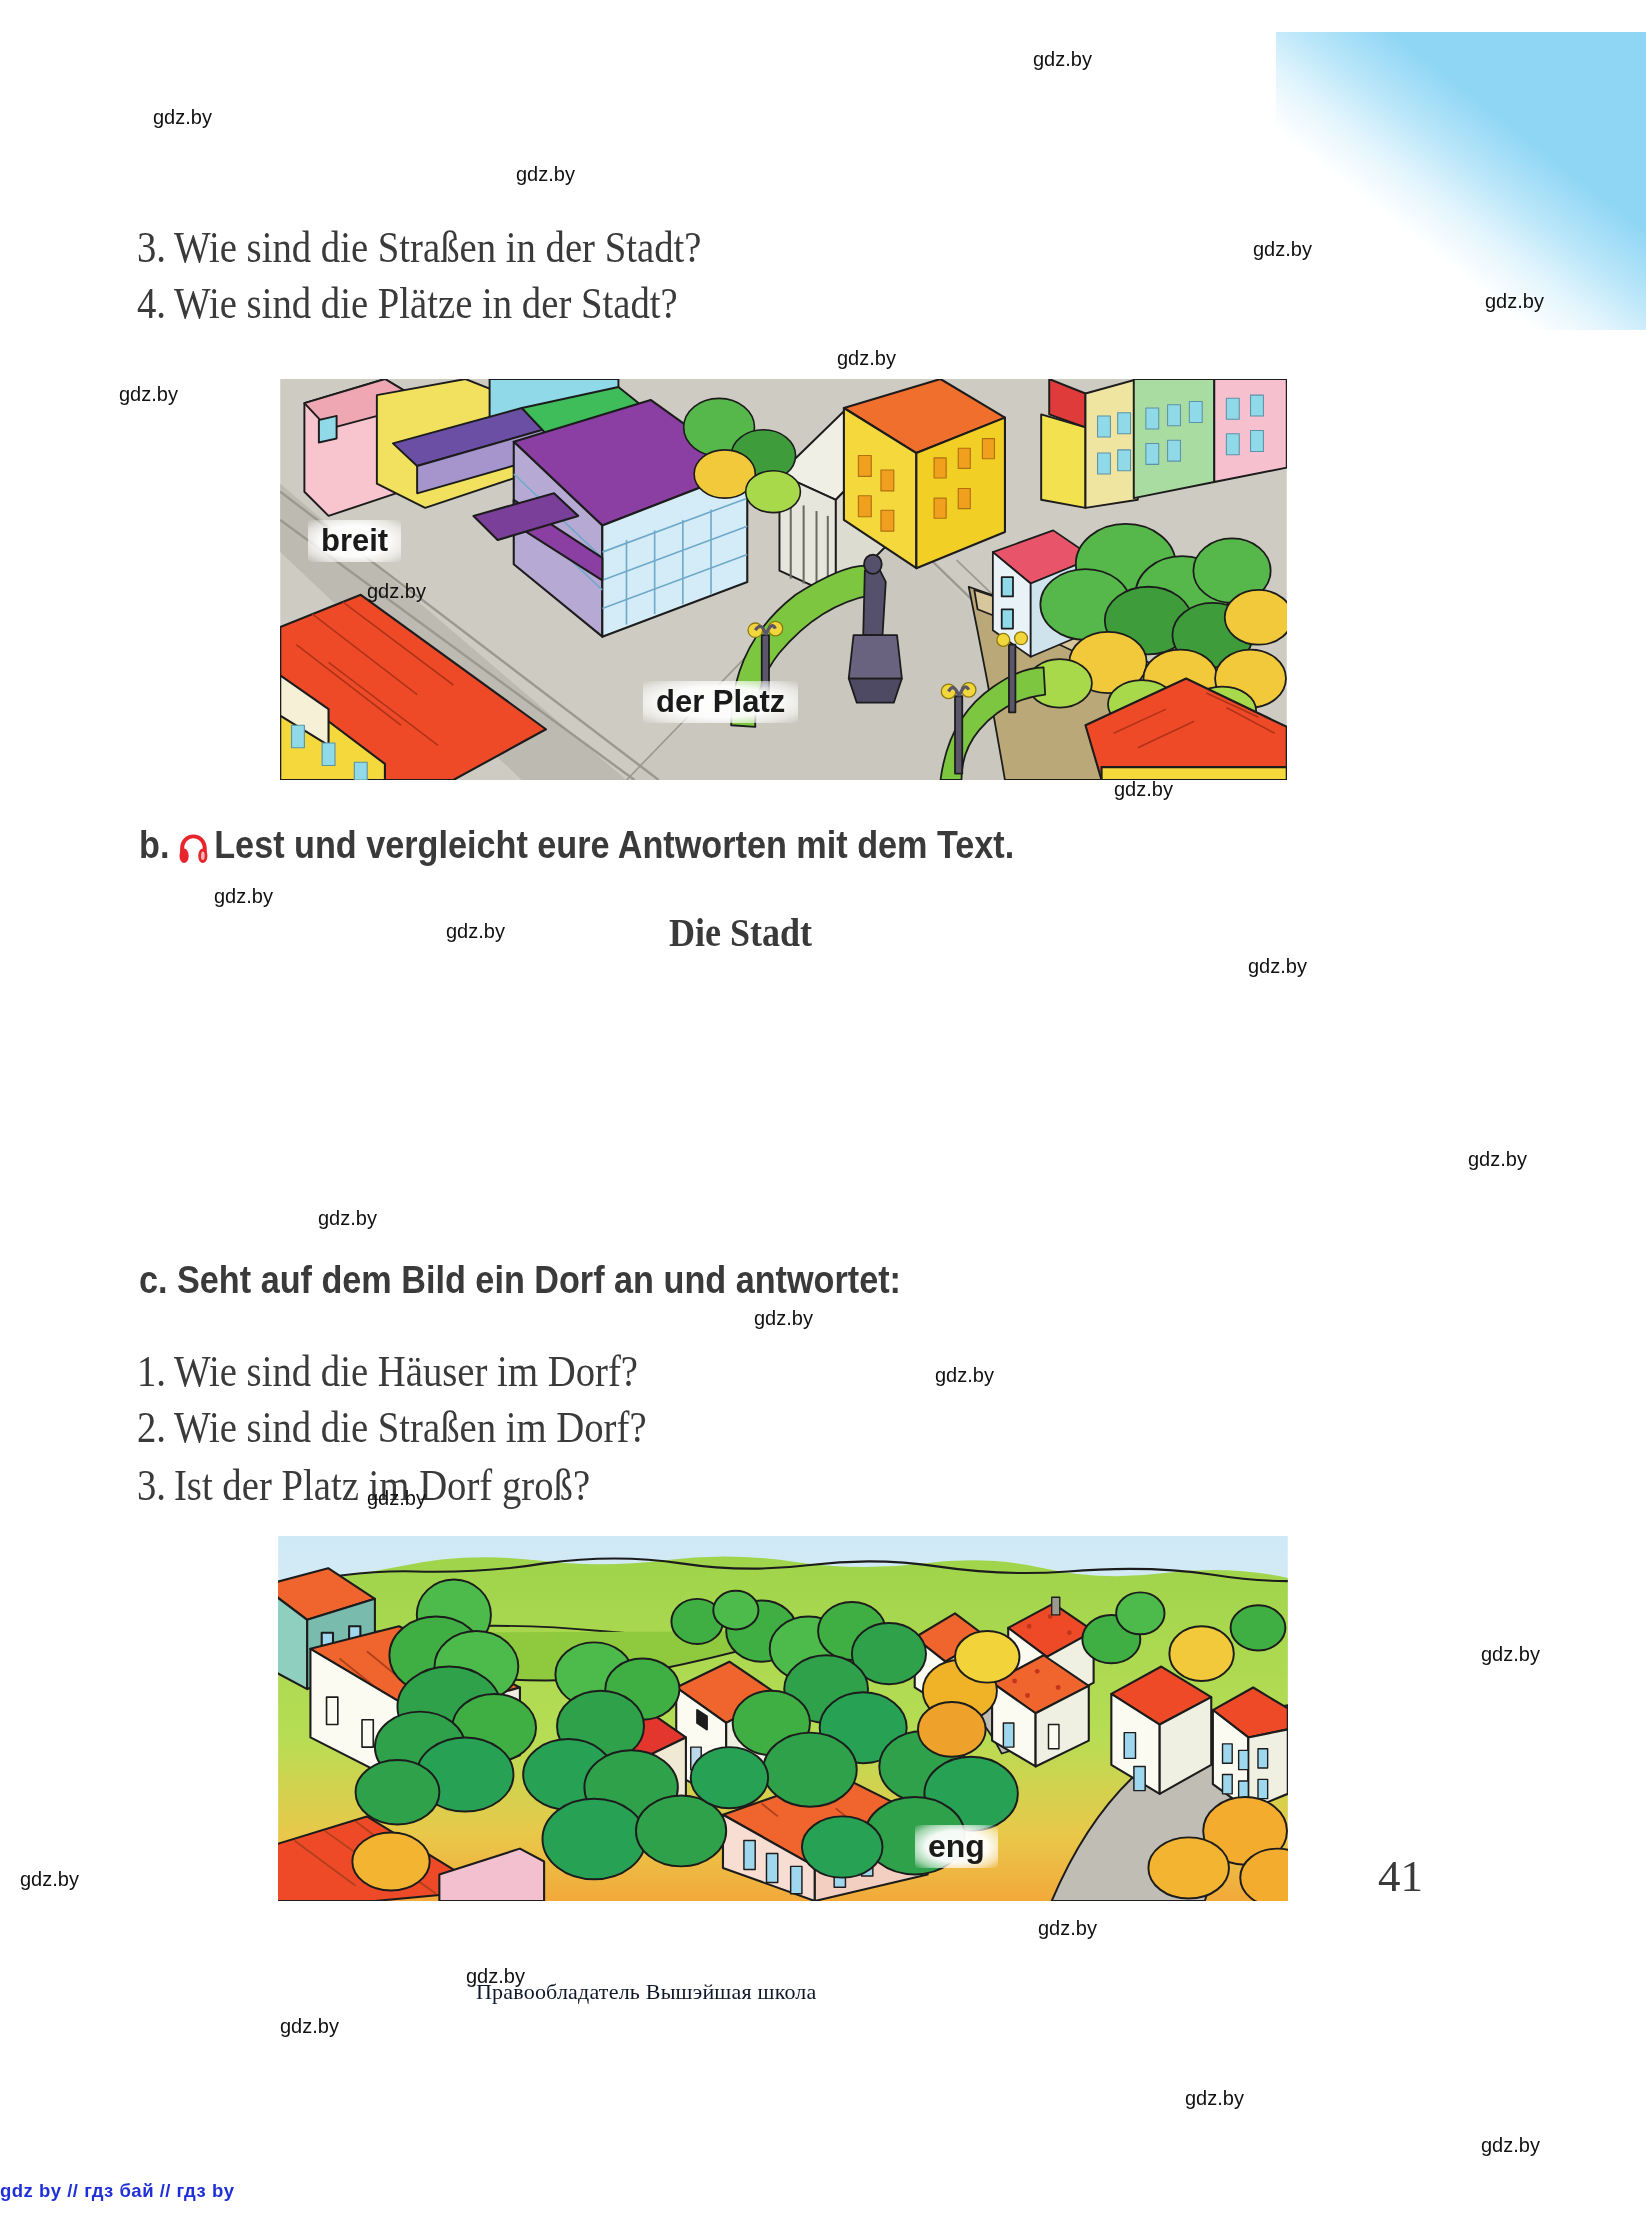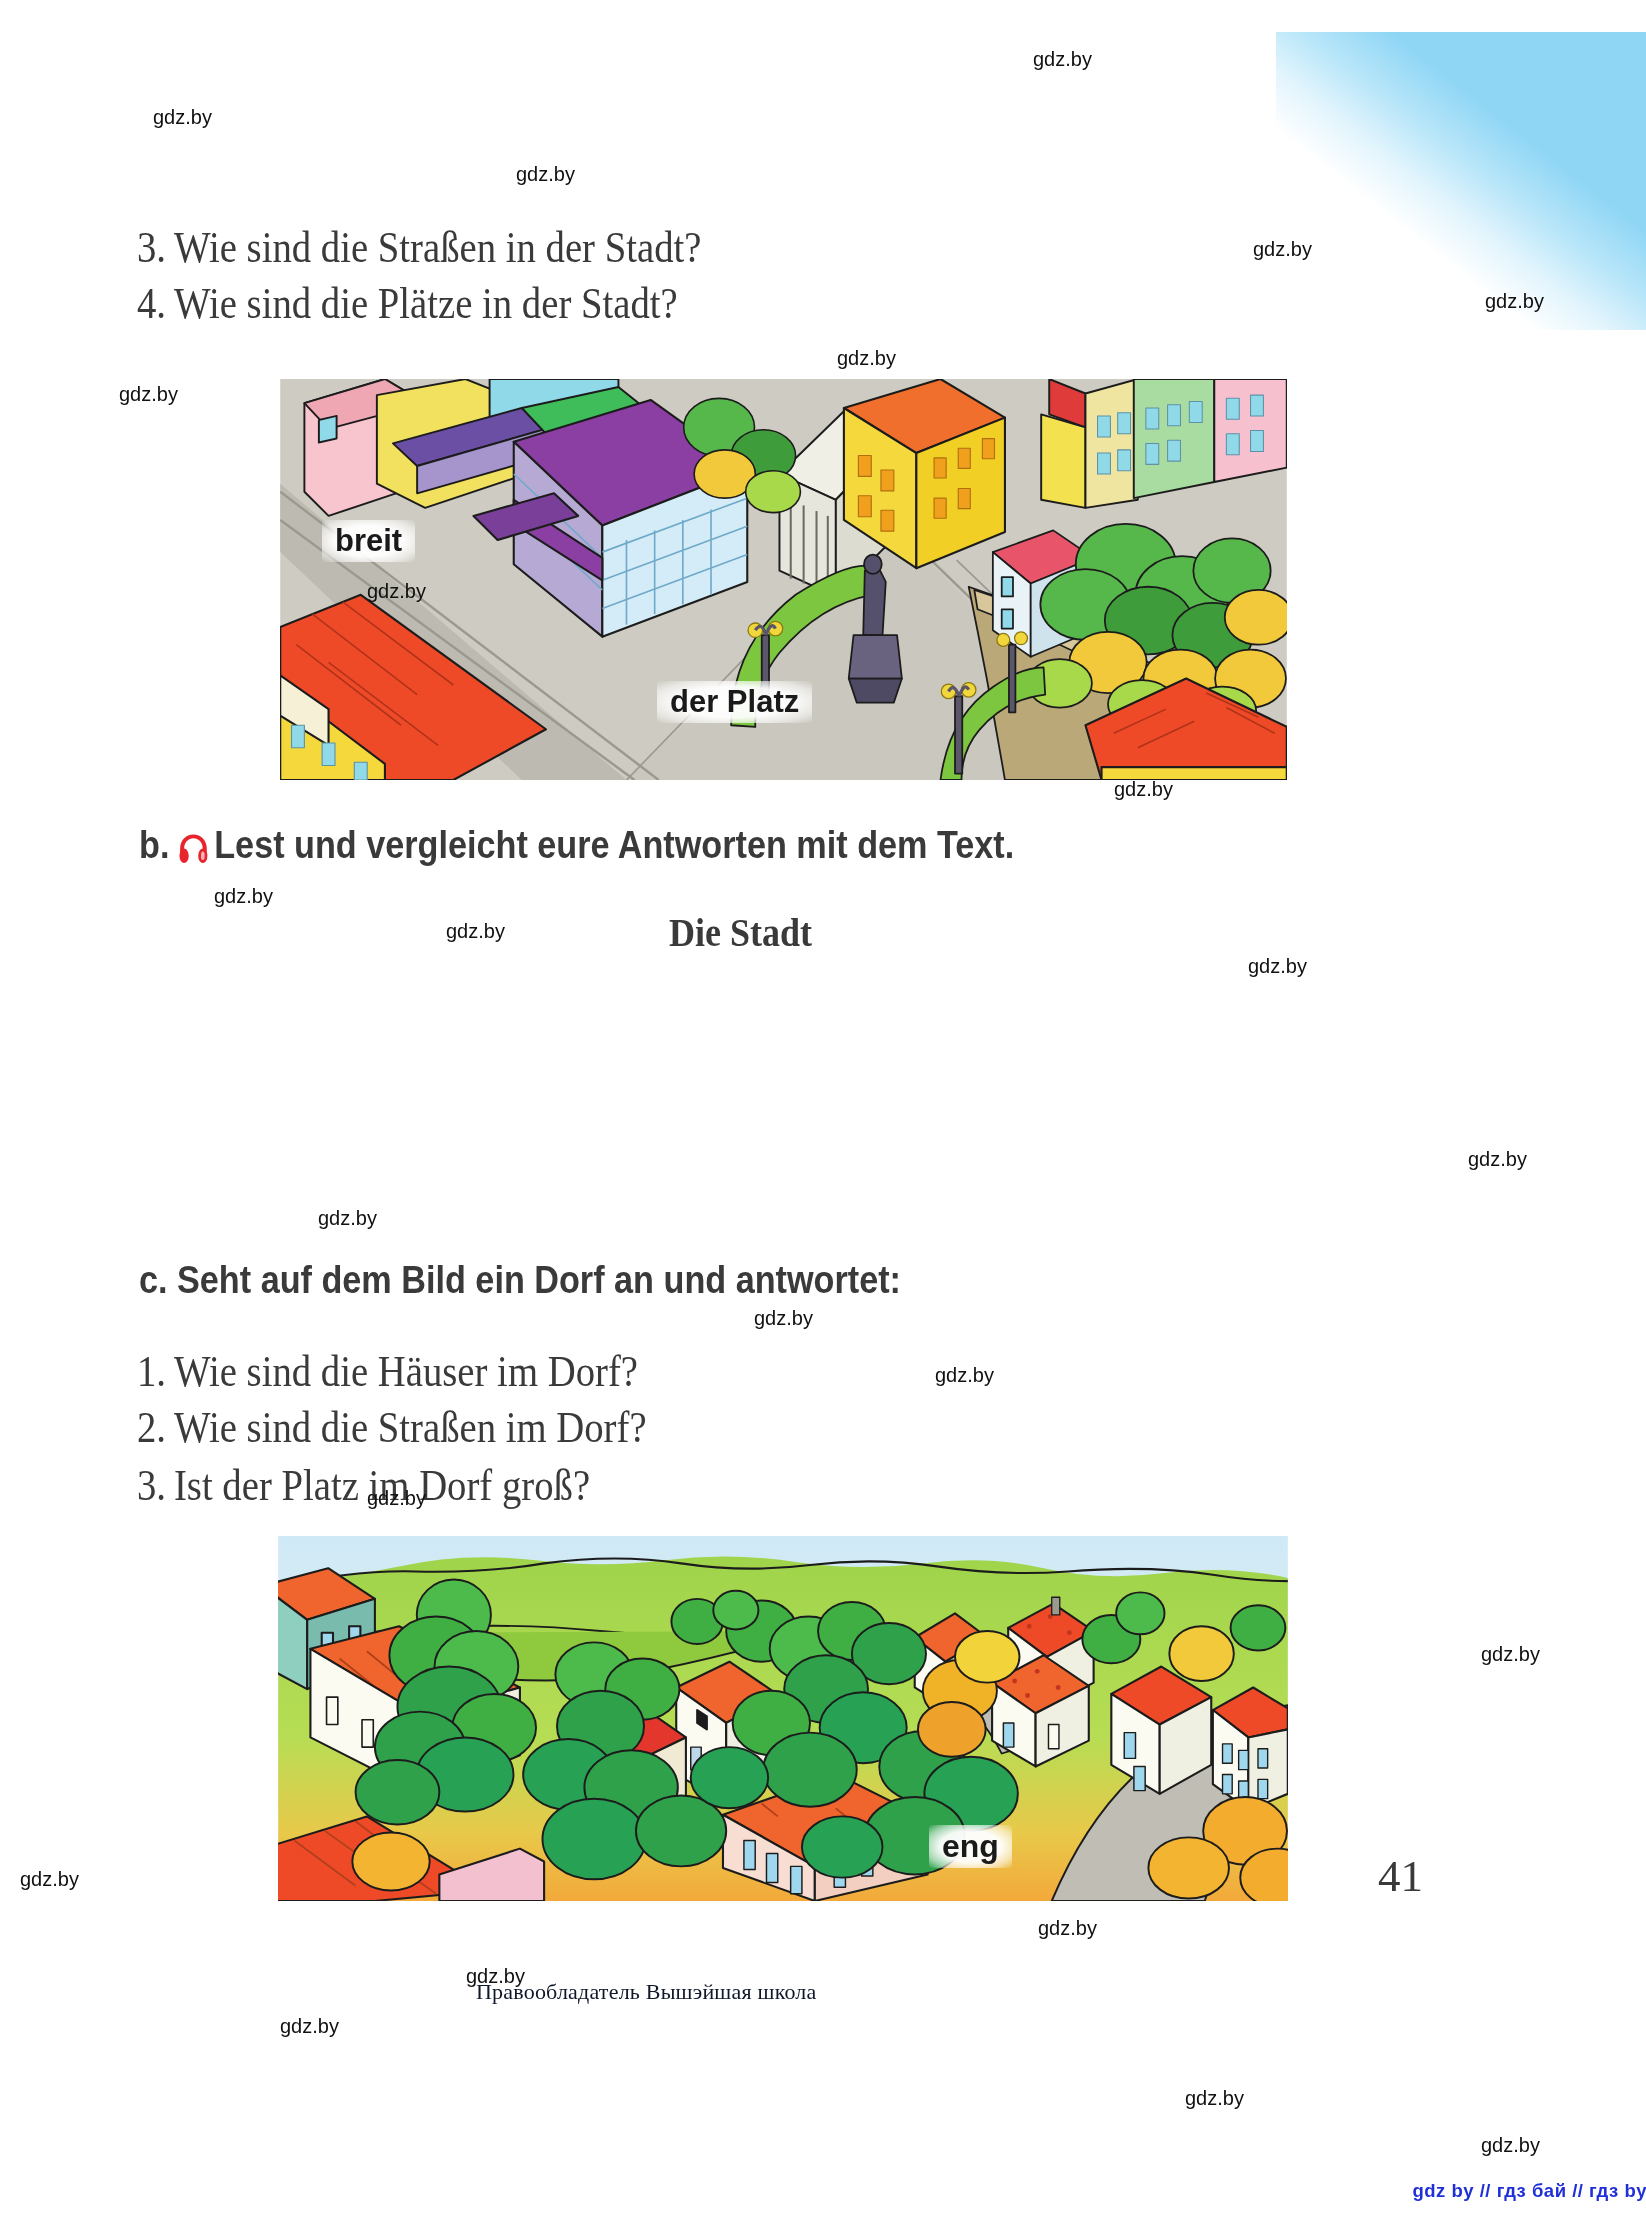--- a/index.html
+++ b/index.html
@@ -21,21 +21,21 @@
     pointer-events:none;
   }
 
   
   .promo-top{
     position:absolute;left:0;right:0;top:1.6px;text-align:center;
     font-family:"Liberation Sans", sans-serif;
     font-size:16px;font-weight:700;color:#16d916;letter-spacing:0.2px;
   }
   .promo-bottom{
-    position:absolute;left:0;right:0;bottom:14.5px;text-align:right;
+    position:absolute;left:0;right:0;bottom:14.5px;text-align:left;
     font-family:"Liberation Sans", sans-serif;
     font-size:18.5px;font-weight:700;color:#2030d8;letter-spacing:0.5px;
   }
   .copyright{
     position:absolute;left:476px;top:1979px;
     font-family:Liberation Serif, serif;
     font-size:22px;font-weight:400;color:#0f172a;letter-spacing:0.2px;
     white-space:nowrap;
   }
 
@@ -92,21 +92,20 @@
   .illus svg{display:block;}
 
   .tag{
     position:absolute;
     font-family:"Liberation Sans", sans-serif;
     font-weight:700;color:#1a1a1a;white-space:nowrap;
     padding:3.2px 13px;border-radius:3.2px;
     background:radial-gradient(ellipse at center,
        rgba(255,255,255,.97) 0%, rgba(255,255,255,.95) 52%,
        rgba(255,255,255,.55) 78%, rgba(255,255,255,0) 100%);
-    margin-left:14px;
   }
 </style>
 </head>
 <body>
 
 <div class="page">
 
   <div class="corner-wedge"></div>
 
 

